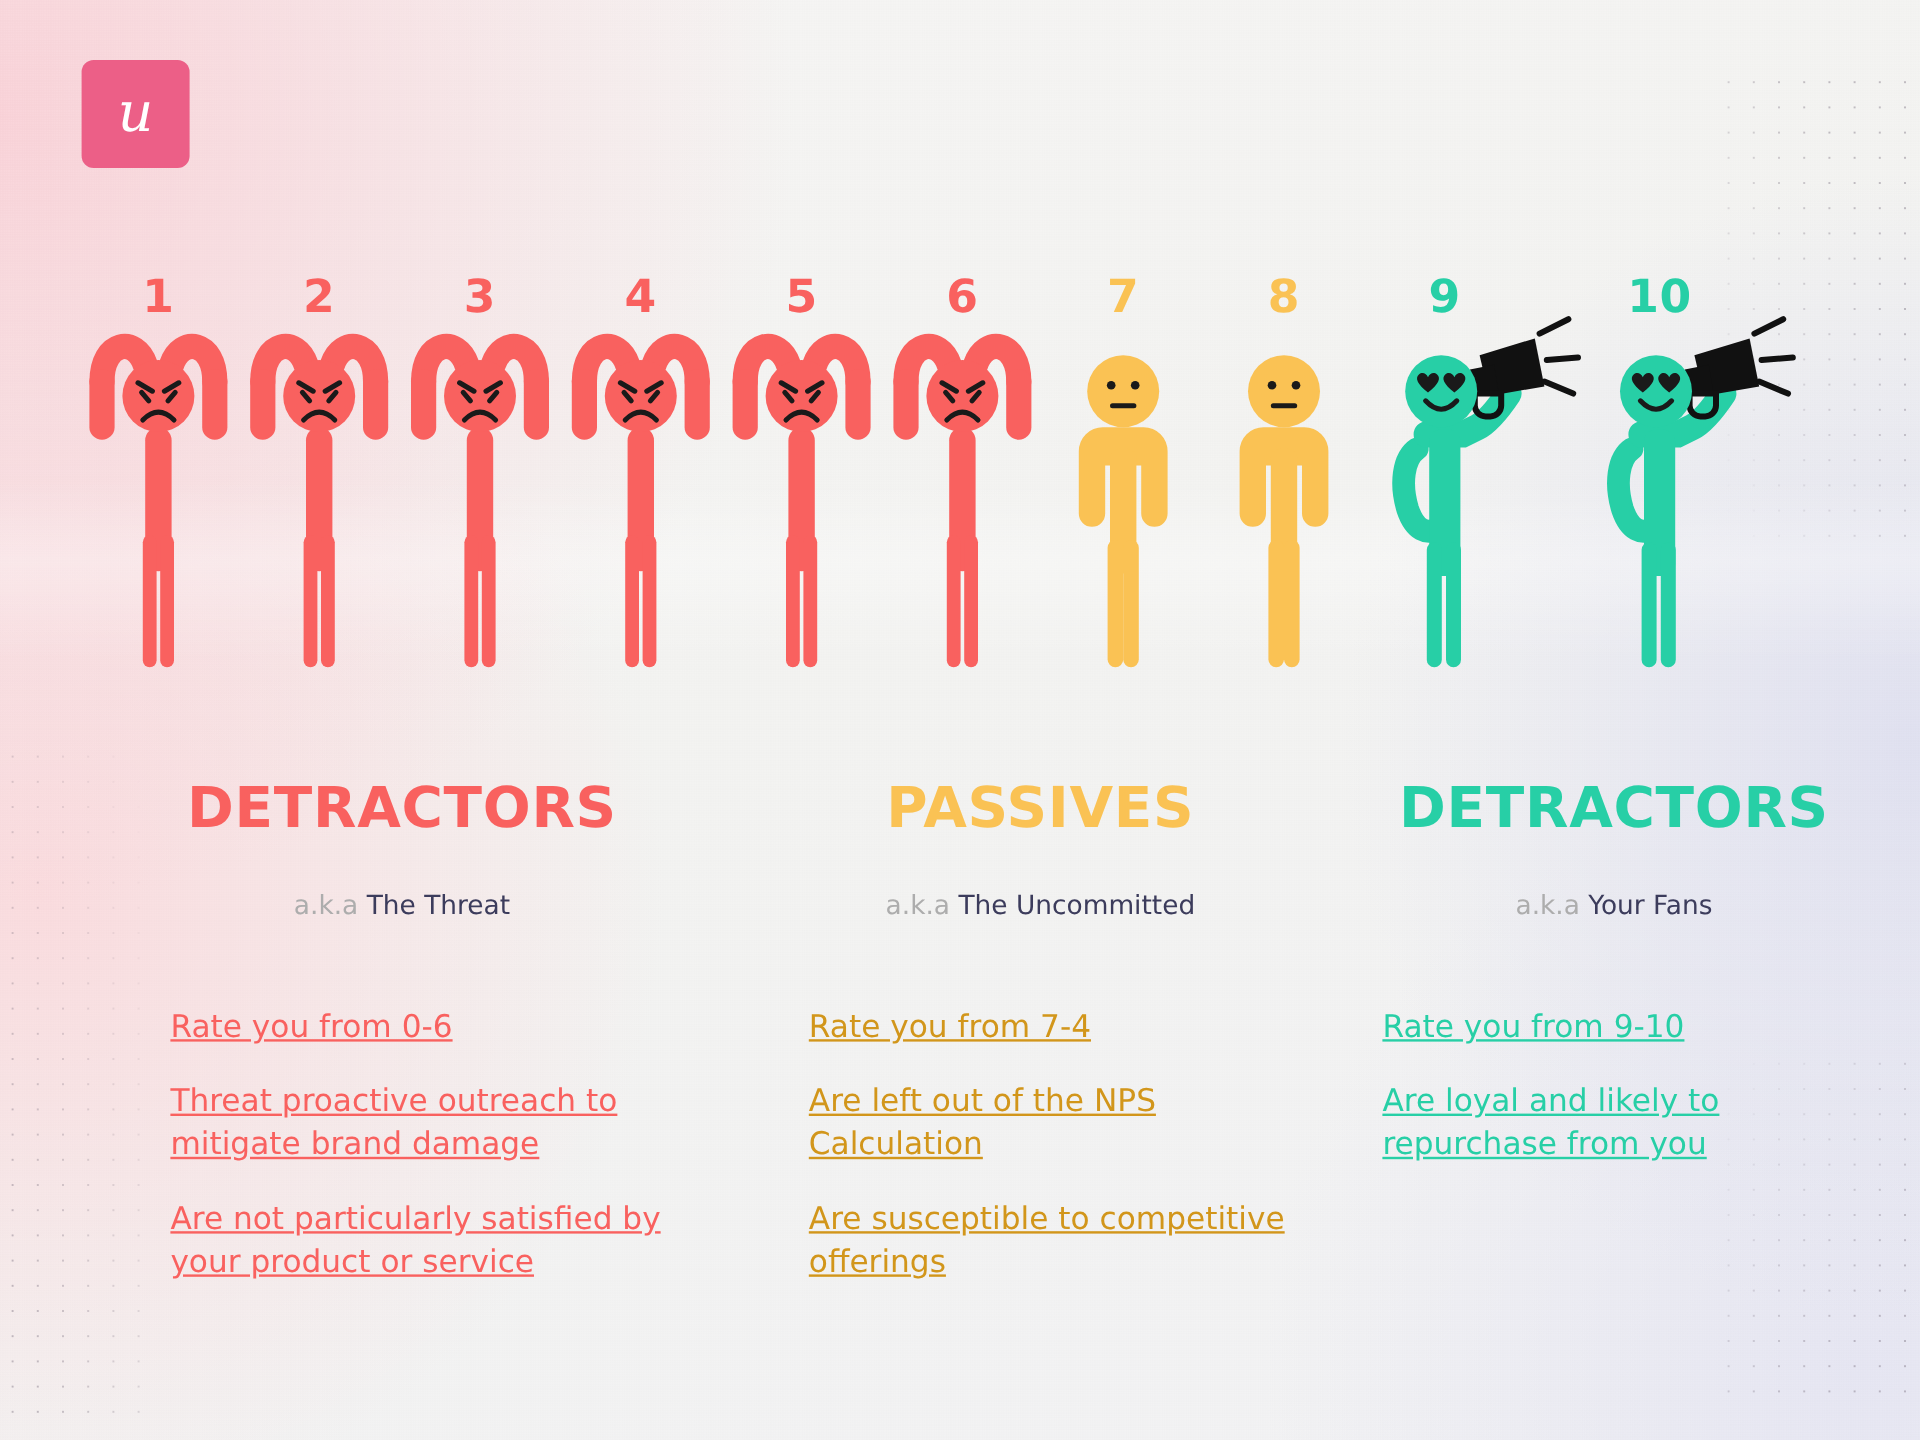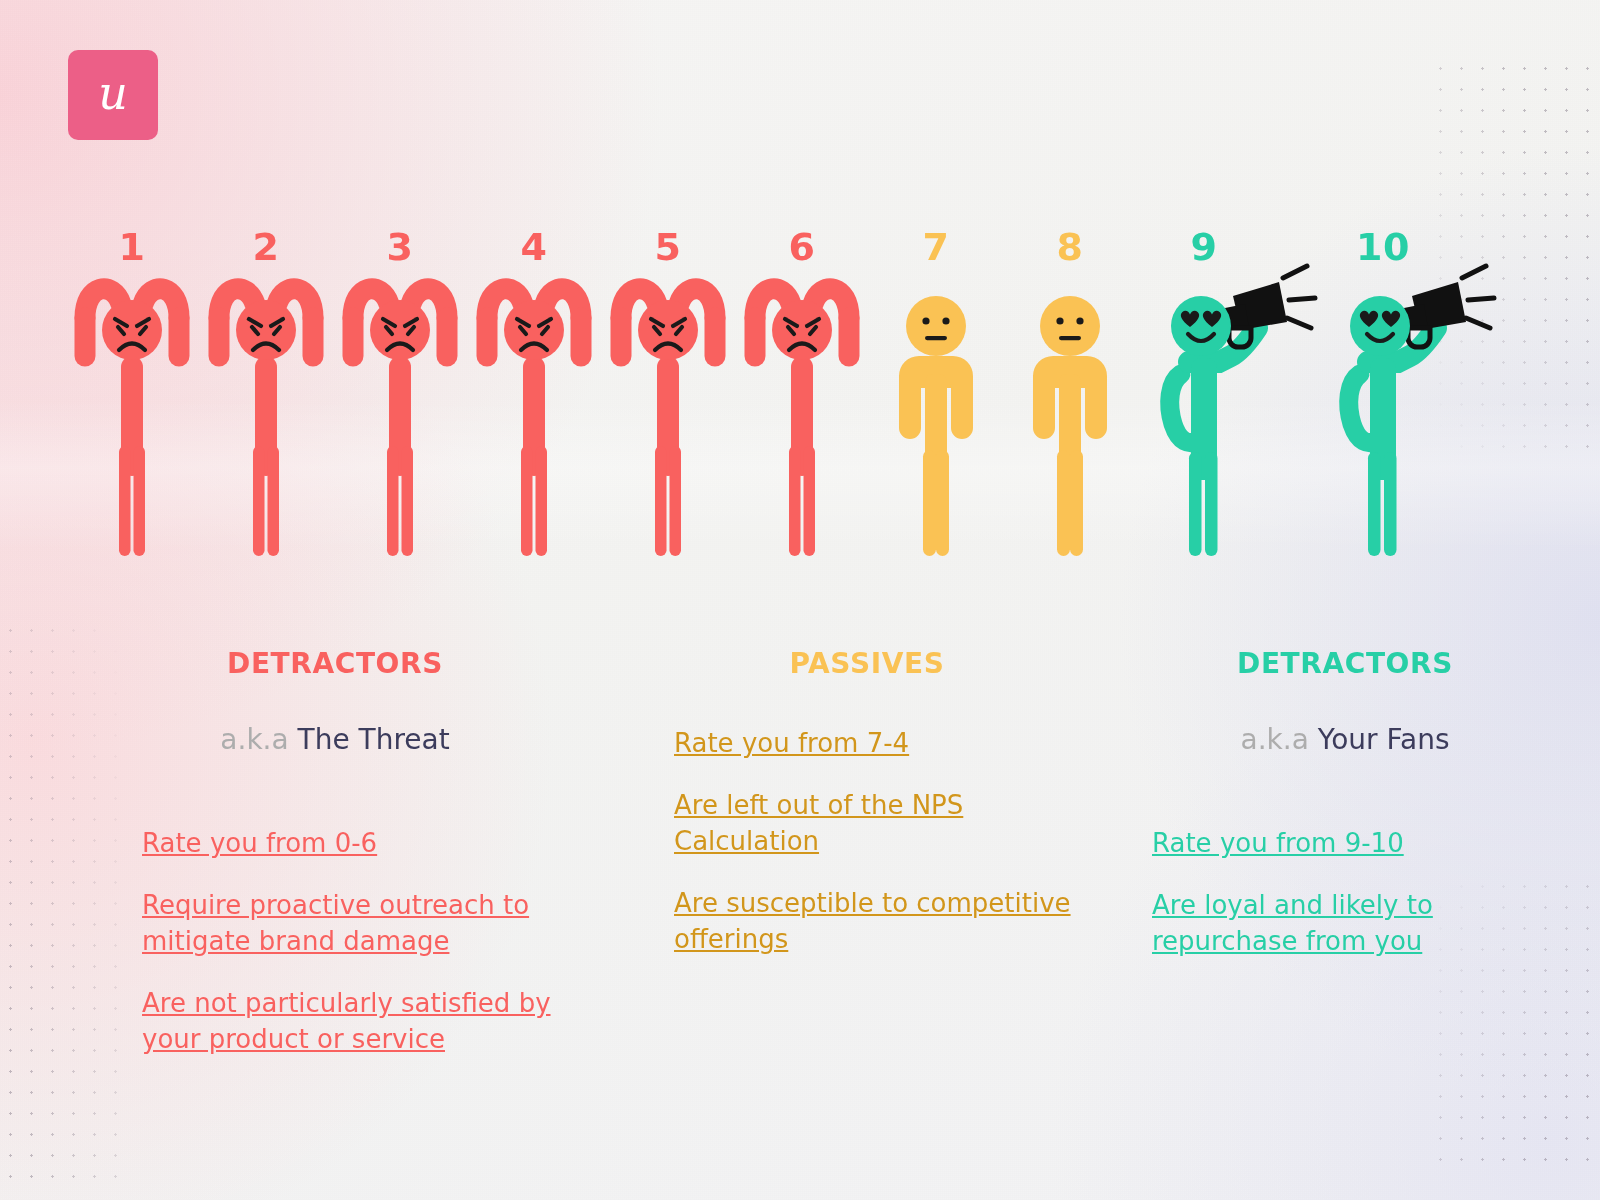--- a/index.html
+++ b/index.html
@@ -67,27 +67,27 @@
   .fig{position:relative;width:150px;height:285px;margin-top:12px;}
   .fig svg{display:block;width:150px;height:285px;overflow:visible;}
 
   
   .cols{position:absolute;left:0;top:650px;width:1600px;height:440px;}
   .col{position:absolute;top:0;}
   .col-0{left:100px;width:470px;}
   .col-1{left:632px;width:470px;}
   .col-2{left:1110px;width:470px;}
   .heading{
-    text-align:center;font-size:28px;font-weight:bold;letter-spacing:.6px;
+    text-align:center;font-size:47px;font-weight:bold;letter-spacing:.6px;
     line-height:1;margin:0 0 48px 0;
     font-family:"DejaVu Sans","Liberation Sans",sans-serif;
   }
   .col-2 .heading{text-align:center;}
   .aka{
-    text-align:center;font-size:28px;line-height:1;margin:1px 0 72px 0;
+    text-align:center;font-size:22px;line-height:1;margin:1px 0 72px 0;
     font-family:"DejaVu Sans","Liberation Sans",sans-serif;
   }
   .aka .pre{color:#adadad;}
   .aka .post{color:#3c3c5c;}
   .bullets{margin:0;padding:0;list-style:none;}
   .bullet{
     font-size:26px;line-height:1.38;margin:0 0 26px 0;
     font-family:"DejaVu Sans","Liberation Sans",sans-serif;
     text-decoration:underline;
   }
@@ -311,26 +311,27 @@
         </div>
       </div>
     </div>
 
   <div class="cols" id="cols-row">
       <div class="col col-0">
         <div class="heading" style="color: rgb(249, 97, 95);">DETRACTORS</div>
         <div class="aka"><span class="pre">a.k.a</span> <span class="post">The Threat</span></div>
         <ul class="bullets">
           <li class="bullet" style="color: rgb(249, 97, 95);">Rate you from 0-6</li>
-          <li class="bullet" style="color: rgb(249, 97, 95);">Require proactive outreach to mitigate brand damage</li>
+          <li class="bullet" style="color: rgb(249, 97, 95);">Threat proactive outreach to mitigate brand damage</li>
           <li class="bullet" style="color: rgb(249, 97, 95);">Are not particularly satisfied by your product or service</li>
         </ul>
       </div>
       <div class="col col-1">
         <div class="heading" style="color: rgb(250, 194, 84);">PASSIVES</div>
+        <div class="aka"><span class="pre">a.k.a</span> <span class="post">The Uncommitted</span></div>
         <ul class="bullets">
           <li class="bullet" style="color: rgb(210, 150, 27);">Rate you from 7-4</li>
           <li class="bullet" style="color: rgb(210, 150, 27);">Are left out of the NPS Calculation</li>
           <li class="bullet" style="color: rgb(210, 150, 27);">Are susceptible to competitive offerings</li>
         </ul>
       </div>
       <div class="col col-2">
         <div class="heading" style="color: rgb(39, 207, 166);">DETRACTORS</div>
         <div class="aka"><span class="pre">a.k.a</span> <span class="post">Your Fans</span></div>
         <ul class="bullets">

